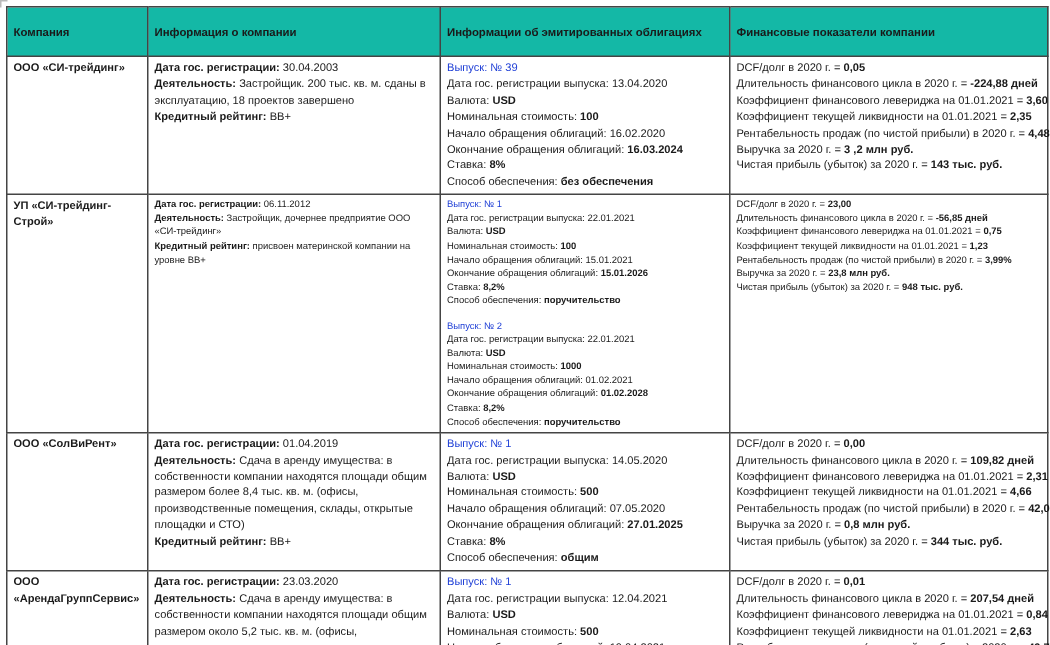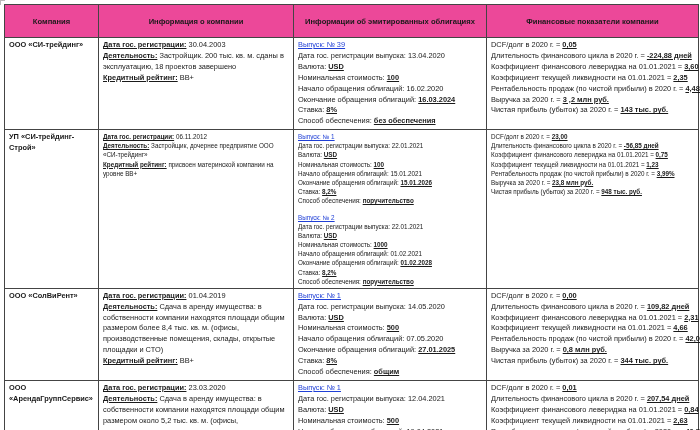--- a/index.html
+++ b/index.html
@@ -1,26 +1,26 @@
 <!DOCTYPE html>
 <html><head>
 <meta charset="utf-8">
 <style>
   html, body { margin: 0; padding: 0; background: #ffffff; }
   body { width: 700px; height: 430px; overflow: hidden; position: relative; font-family: "Liberation Sans", sans-serif; color: #1a1a1a; }
   .corner { position: absolute; left: 0; top: 0; width: 4px; height: 4px; border-left: 1px solid #bbb; border-top: 1px solid #bbb; }
   table { position: absolute; left: 4px; top: 4px; border-collapse: collapse; table-layout: fixed; width: 694px; }
   th, td { border: 1px solid #444; vertical-align: top; padding: 2px 4px; }
-  th { background: #ec4899; font-weight: bold; font-size: 7.6px; height: 28px; vertical-align: middle; text-align: center; }
+  th { background: #14b8a6; font-weight: bold; font-size: 7.6px; height: 28px; vertical-align: middle; text-align: left; }
   td { font-size: 7.4px; line-height: 10.9px; }
   td.small { font-size: 6.3px; line-height: 9.1px; }
   .line { white-space: nowrap; }
   .wrap { white-space: normal; }
-  b { font-weight: bold; text-decoration: underline; }
-  a.issue { color: #1f3fd6; text-decoration: underline; cursor: pointer; }
+  b { font-weight: bold; }
+  a.issue { color: #1f3fd6; cursor: pointer; }
   .gap { height: 8px; }
   .company { font-weight: bold; text-align: center; }
   col.c1 { width: 94px; } col.c2 { width: 195px; } col.c3 { width: 193px; } col.c4 { width: 212px; }
 </style>
 </head>
 <body>
 
 <div class="corner"></div>
 
 <table>

